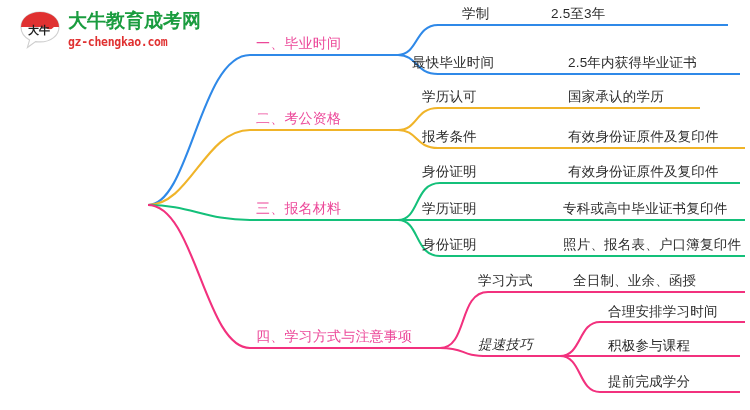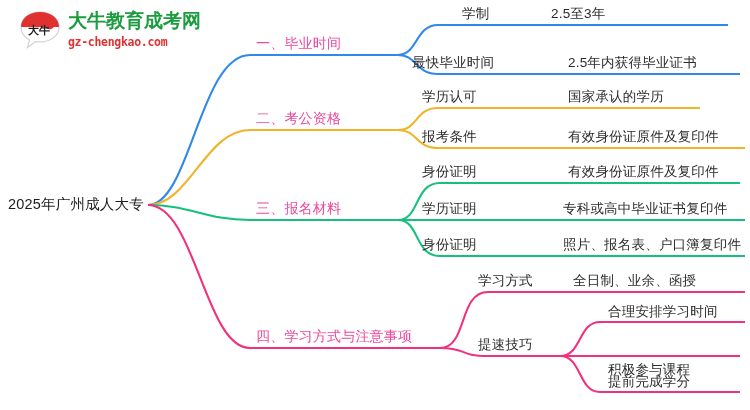--- a/index.html
+++ b/index.html
@@ -140,21 +140,20 @@
     <path d="M440 348 C468 348 458 356 488 356 L560 356" stroke="#f2317e" stroke-width="2.1" fill="none"></path>
 
     <path d="M560 356 C582 356 578 322 600 322 L672 322" stroke="#f2317e" stroke-width="2.1" fill="none"></path>
     <path d="M672 322 L745 322" stroke="#f2317e" stroke-width="2.1" fill="none"></path>
     <path d="M560 356 L672 356" stroke="#f2317e" stroke-width="2.1" fill="none"></path>
     <path d="M672 356 L740 356" stroke="#f2317e" stroke-width="2.1" fill="none"></path>
     <path d="M560 356 C582 356 578 392 600 392 L672 392" stroke="#f2317e" stroke-width="2.1" fill="none"></path>
     <path d="M672 392 L740 392" stroke="#f2317e" stroke-width="2.1" fill="none"></path>
   </svg>
 
-  <div class="node-label node-root" style="left:8px; top:197px;">2025年广州成人大专</div>
 
   <div class="node-label node-l1" style="left:256px; top:36px;">一、毕业时间</div>
   <div class="node-label node-l2" style="left:422px; top:7px;margin-left:40px;">学制</div>
   <div class="node-label node-l3" style="left:551px; top:7px;">2.5至3年</div>
   <div class="node-label node-l2" style="left:412px; top:56px;">最快毕业时间</div>
   <div class="node-label node-l3" style="left:568px; top:56px;">2.5年内获得毕业证书</div>
 
   <div class="node-label node-l1" style="left:256px; top:111px;">二、考公资格</div>
   <div class="node-label node-l2" style="left:422px; top:90px;">学历认可</div>
   <div class="node-label node-l3" style="left:568px; top:90px;">国家承认的学历</div>
@@ -165,18 +164,18 @@
   <div class="node-label node-l2" style="left:422px; top:165px;">身份证明</div>
   <div class="node-label node-l3" style="left:568px; top:165px;">有效身份证原件及复印件</div>
   <div class="node-label node-l2" style="left:422px; top:202px;">学历证明</div>
   <div class="node-label node-l3" style="left:563px; top:202px;">专科或高中毕业证书复印件</div>
   <div class="node-label node-l2" style="left:422px; top:238px;">身份证明</div>
   <div class="node-label node-l3" style="left:563px; top:238px;">照片、报名表、户口簿复印件</div>
 
   <div class="node-label node-l1" style="left:256px; top:329px;">四、学习方式与注意事项</div>
   <div class="node-label node-l2" style="left:478px; top:274px;">学习方式</div>
   <div class="node-label node-l3" style="left:573px; top:274px;">全日制、业余、函授</div>
-  <div class="node-label node-l2" style="left:478px; top:338px;">提速技巧</div>
+  <div class="node-label node-l2" style="left:478px; top:338px;font-style:italic;">提速技巧</div>
   <div class="node-label node-l3" style="left:608px; top:305px;">合理安排学习时间</div>
-  <div class="node-label node-l3" style="left:608px; top:339px;margin-top:24px;">积极参与课程</div>
+  <div class="node-label node-l3" style="left:608px; top:339px;">积极参与课程</div>
   <div class="node-label node-l3" style="left:608px; top:375px;">提前完成学分</div>
 
 </div>
 
 </body></html>

